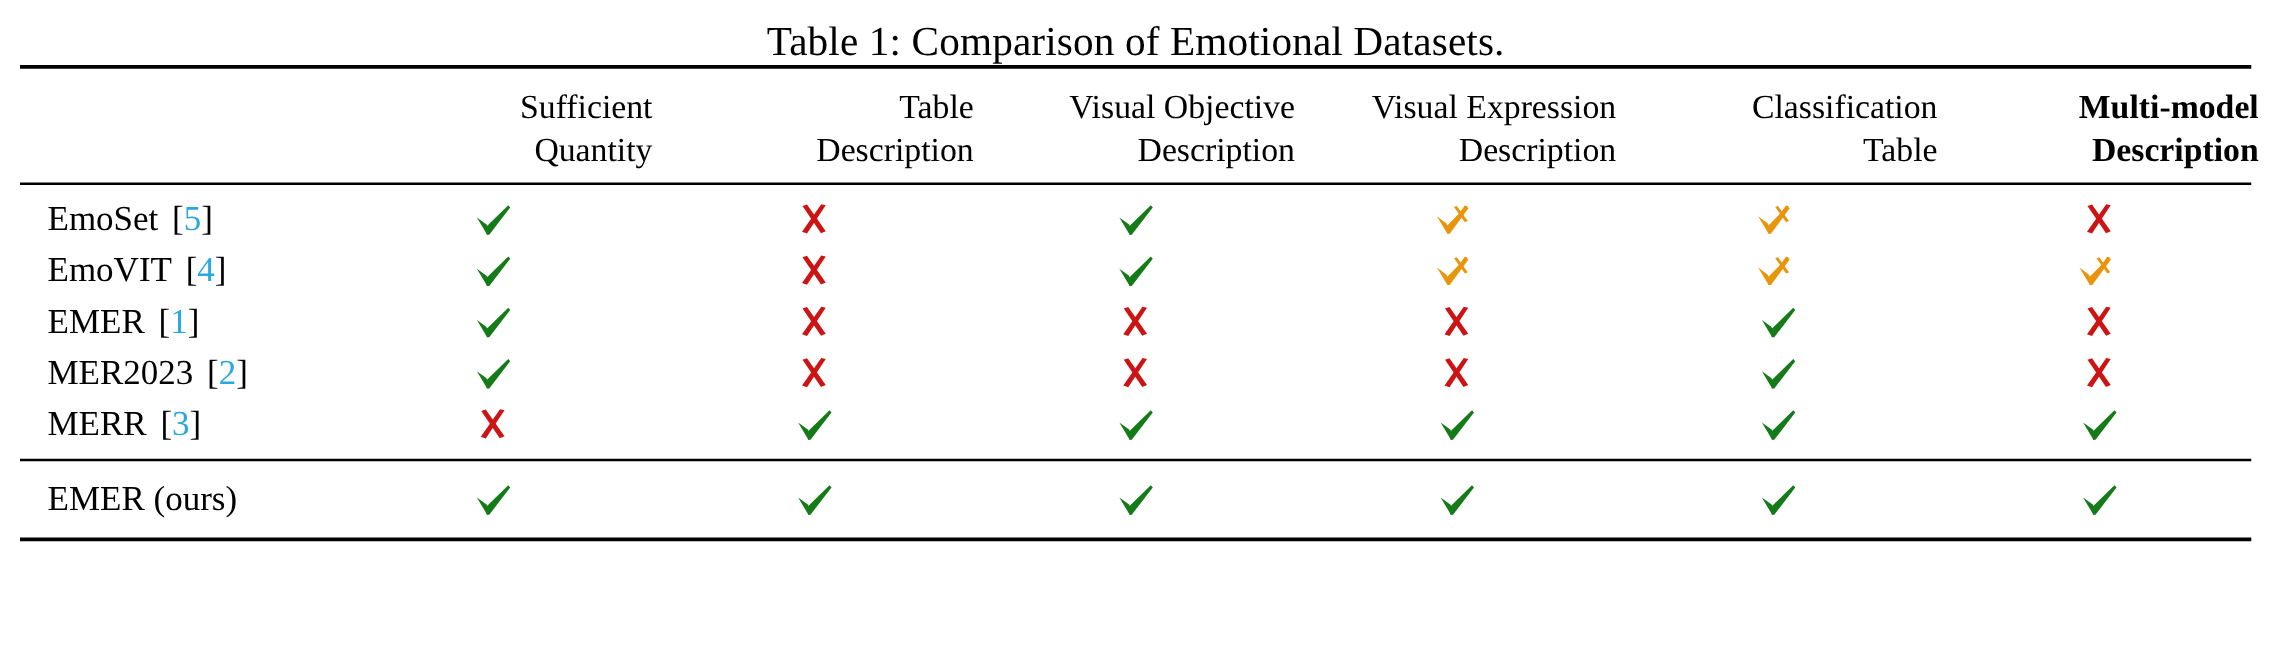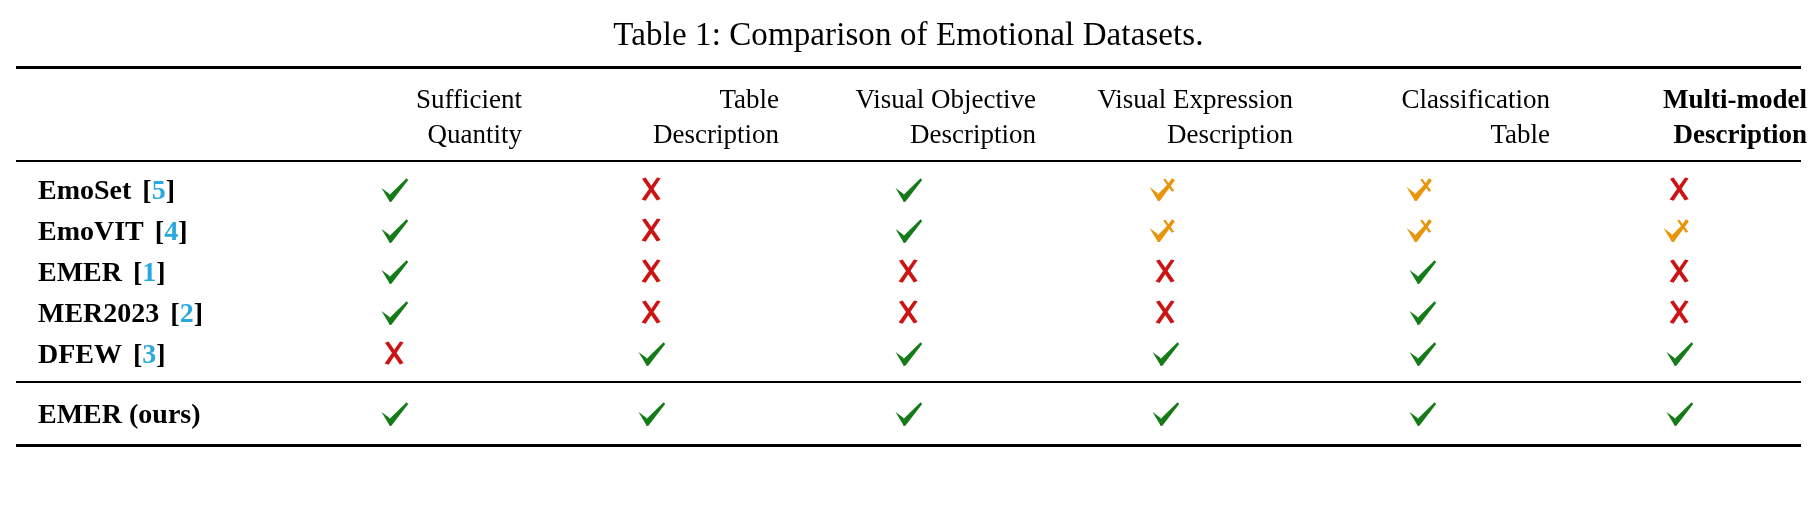--- a/index.html
+++ b/index.html
@@ -15,21 +15,21 @@
     box-sizing:border-box;
     padding:0 10px;
   }
 
   
   .table-title{
     text-align:center;
     font-size:33px;
     line-height:1.1;
     padding-top:16px;
-    padding-bottom:14px;
+    padding-bottom:0;
     letter-spacing:0.1px;
     white-space:nowrap;
   }
 
   
   .rule-thick{
     height:0;
     border-top:3.2px solid #000;
     margin:0 6px;
   }
@@ -75,21 +75,20 @@
   tbody td{
     font-size:28px;
     height:41px;
     text-align:center;
   }
   td.rowname{
     text-align:left;
     padding-left:28px;
     white-space:nowrap;
     font-size:28px;
-    font-weight:bold;
   }
   .cite{
     color:#000;
     margin-left:11px;
   }
   .cite .num{color:#29a8e0;}
 
   
   .mark{
     display:inline-block;
@@ -276,21 +275,21 @@
           <td><span class="mark"><svg viewBox="0 0 34 34" aria-hidden="true">
                 <path d="M4.5 15.0 L12.6 28.6 L13.9 28.6 L14.6 25.0 L12.0 20.4 Z" fill="#157a18"></path>
                 <path d="M12.2 22.2 L29.6 5.2 L31.2 7.0 L14.4 28.8 L12.4 28.8 Z" fill="#157a18"></path>
               </svg></span></td>
           <td><span class="mark"><svg viewBox="0 0 34 34" aria-hidden="true">
                 <path d="M8.0 5.8 L11.6 4.6 L26.6 26.0 L22.8 27.6 Z" fill="#cc1414"></path>
                 <path d="M26.6 5.2 L23.0 4.4 L7.6 26.4 L11.6 27.8 Z" fill="#cc1414"></path>
               </svg></span></td>
         </tr>
         <tr>
-          <td class="rowname"><span>DFEW</span><span class="cite"><span>[</span><span class="num">3</span><span>]</span></span></td>
+          <td class="rowname"><span>MERR</span><span class="cite"><span>[</span><span class="num">3</span><span>]</span></span></td>
           <td><span class="mark"><svg viewBox="0 0 34 34" aria-hidden="true">
                 <path d="M8.0 5.8 L11.6 4.6 L26.6 26.0 L22.8 27.6 Z" fill="#cc1414"></path>
                 <path d="M26.6 5.2 L23.0 4.4 L7.6 26.4 L11.6 27.8 Z" fill="#cc1414"></path>
               </svg></span></td>
           <td><span class="mark"><svg viewBox="0 0 34 34" aria-hidden="true">
                 <path d="M4.5 15.0 L12.6 28.6 L13.9 28.6 L14.6 25.0 L12.0 20.4 Z" fill="#157a18"></path>
                 <path d="M12.2 22.2 L29.6 5.2 L31.2 7.0 L14.4 28.8 L12.4 28.8 Z" fill="#157a18"></path>
               </svg></span></td>
           <td><span class="mark"><svg viewBox="0 0 34 34" aria-hidden="true">
                 <path d="M4.5 15.0 L12.6 28.6 L13.9 28.6 L14.6 25.0 L12.0 20.4 Z" fill="#157a18"></path>

